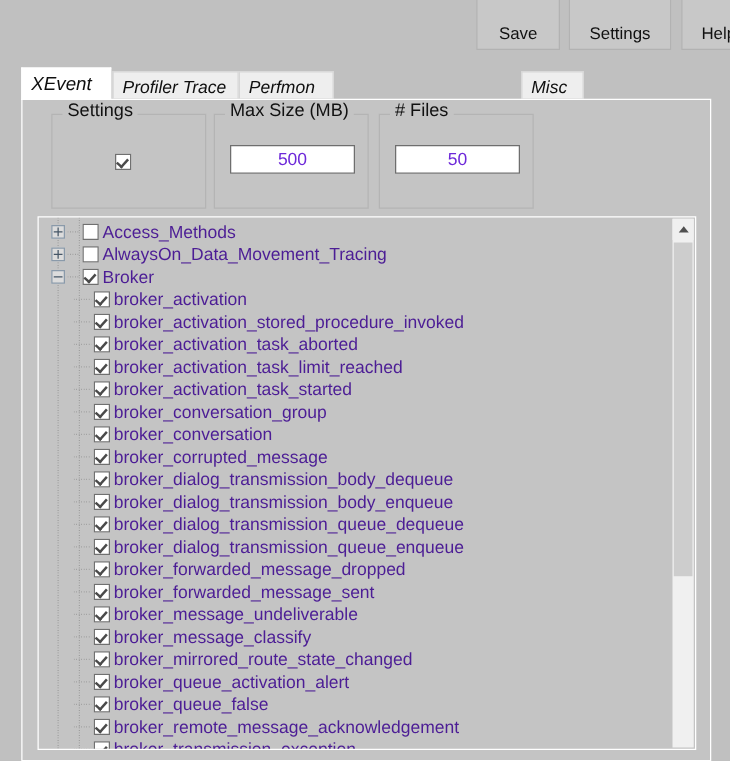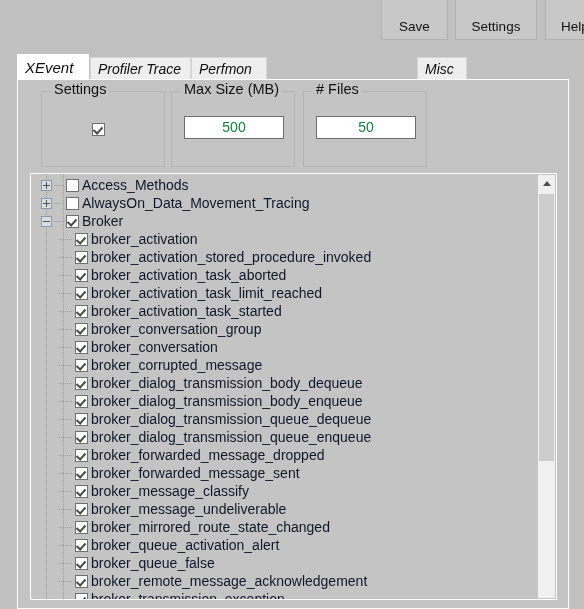--- a/index.html
+++ b/index.html
@@ -146,21 +146,21 @@
 
   .textfield {
     position: absolute;
     background: #ffffff;
     border: 1px solid #6e6e6e;
     box-sizing: border-box;
     height: 23px;
     line-height: 21px;
     text-align: center;
     font-size: 14px;
-    color: #15803d;
+    color: #6d28d9;
   }
   .tf-maxsize  { left: 12px; top: 24px; width: 100px; }
   .tf-numfiles { left: 12px; top: 24px; width: 100px; }
 
   
   .treepanel {
     position: absolute;
     left: 12px;
     top: 93px;
     width: 527px;
@@ -239,24 +239,24 @@
     top: 0;
     bottom: 0;
     width: 1px;
     background-image: linear-gradient(to bottom, #9a9a9a 1px, transparent 1px);
     background-size: 1px 2px;
   }
 
   .tnode .chk { margin-right: 3px; }
   .tlabel {
     font-size: 14px;
-    color: #0f172a;
+    color: #4c1d95;
     line-height: 18px;
   }
-  .tlabel.green { color: #0f172a; }
+  .tlabel.green { color: #4c1d95; }
 
   
   .vscroll {
     position: absolute;
     right: 1px;
     top: 1px;
     width: 17px;
     bottom: 1px;
     background: #f0f0f0;
   }
@@ -426,26 +426,26 @@
             <span class="tlabel">broker_forwarded_message_dropped</span>
           </div>
           <div class="tnode child">
             <span class="dots"></span>
             <span class="chk checked"></span>
             <span class="tlabel">broker_forwarded_message_sent</span>
           </div>
           <div class="tnode child">
             <span class="dots"></span>
             <span class="chk checked"></span>
+            <span class="tlabel">broker_message_undeliverable</span>
+          </div>
+          <div class="tnode child">
+            <span class="dots"></span>
+            <span class="chk checked"></span>
             <span class="tlabel">broker_message_classify</span>
-          </div>
-          <div class="tnode child">
-            <span class="dots"></span>
-            <span class="chk checked"></span>
-            <span class="tlabel">broker_message_undeliverable</span>
           </div>
           <div class="tnode child">
             <span class="dots"></span>
             <span class="chk checked"></span>
             <span class="tlabel">broker_mirrored_route_state_changed</span>
           </div>
           <div class="tnode child">
             <span class="dots"></span>
             <span class="chk checked"></span>
             <span class="tlabel">broker_queue_activation_alert</span>

